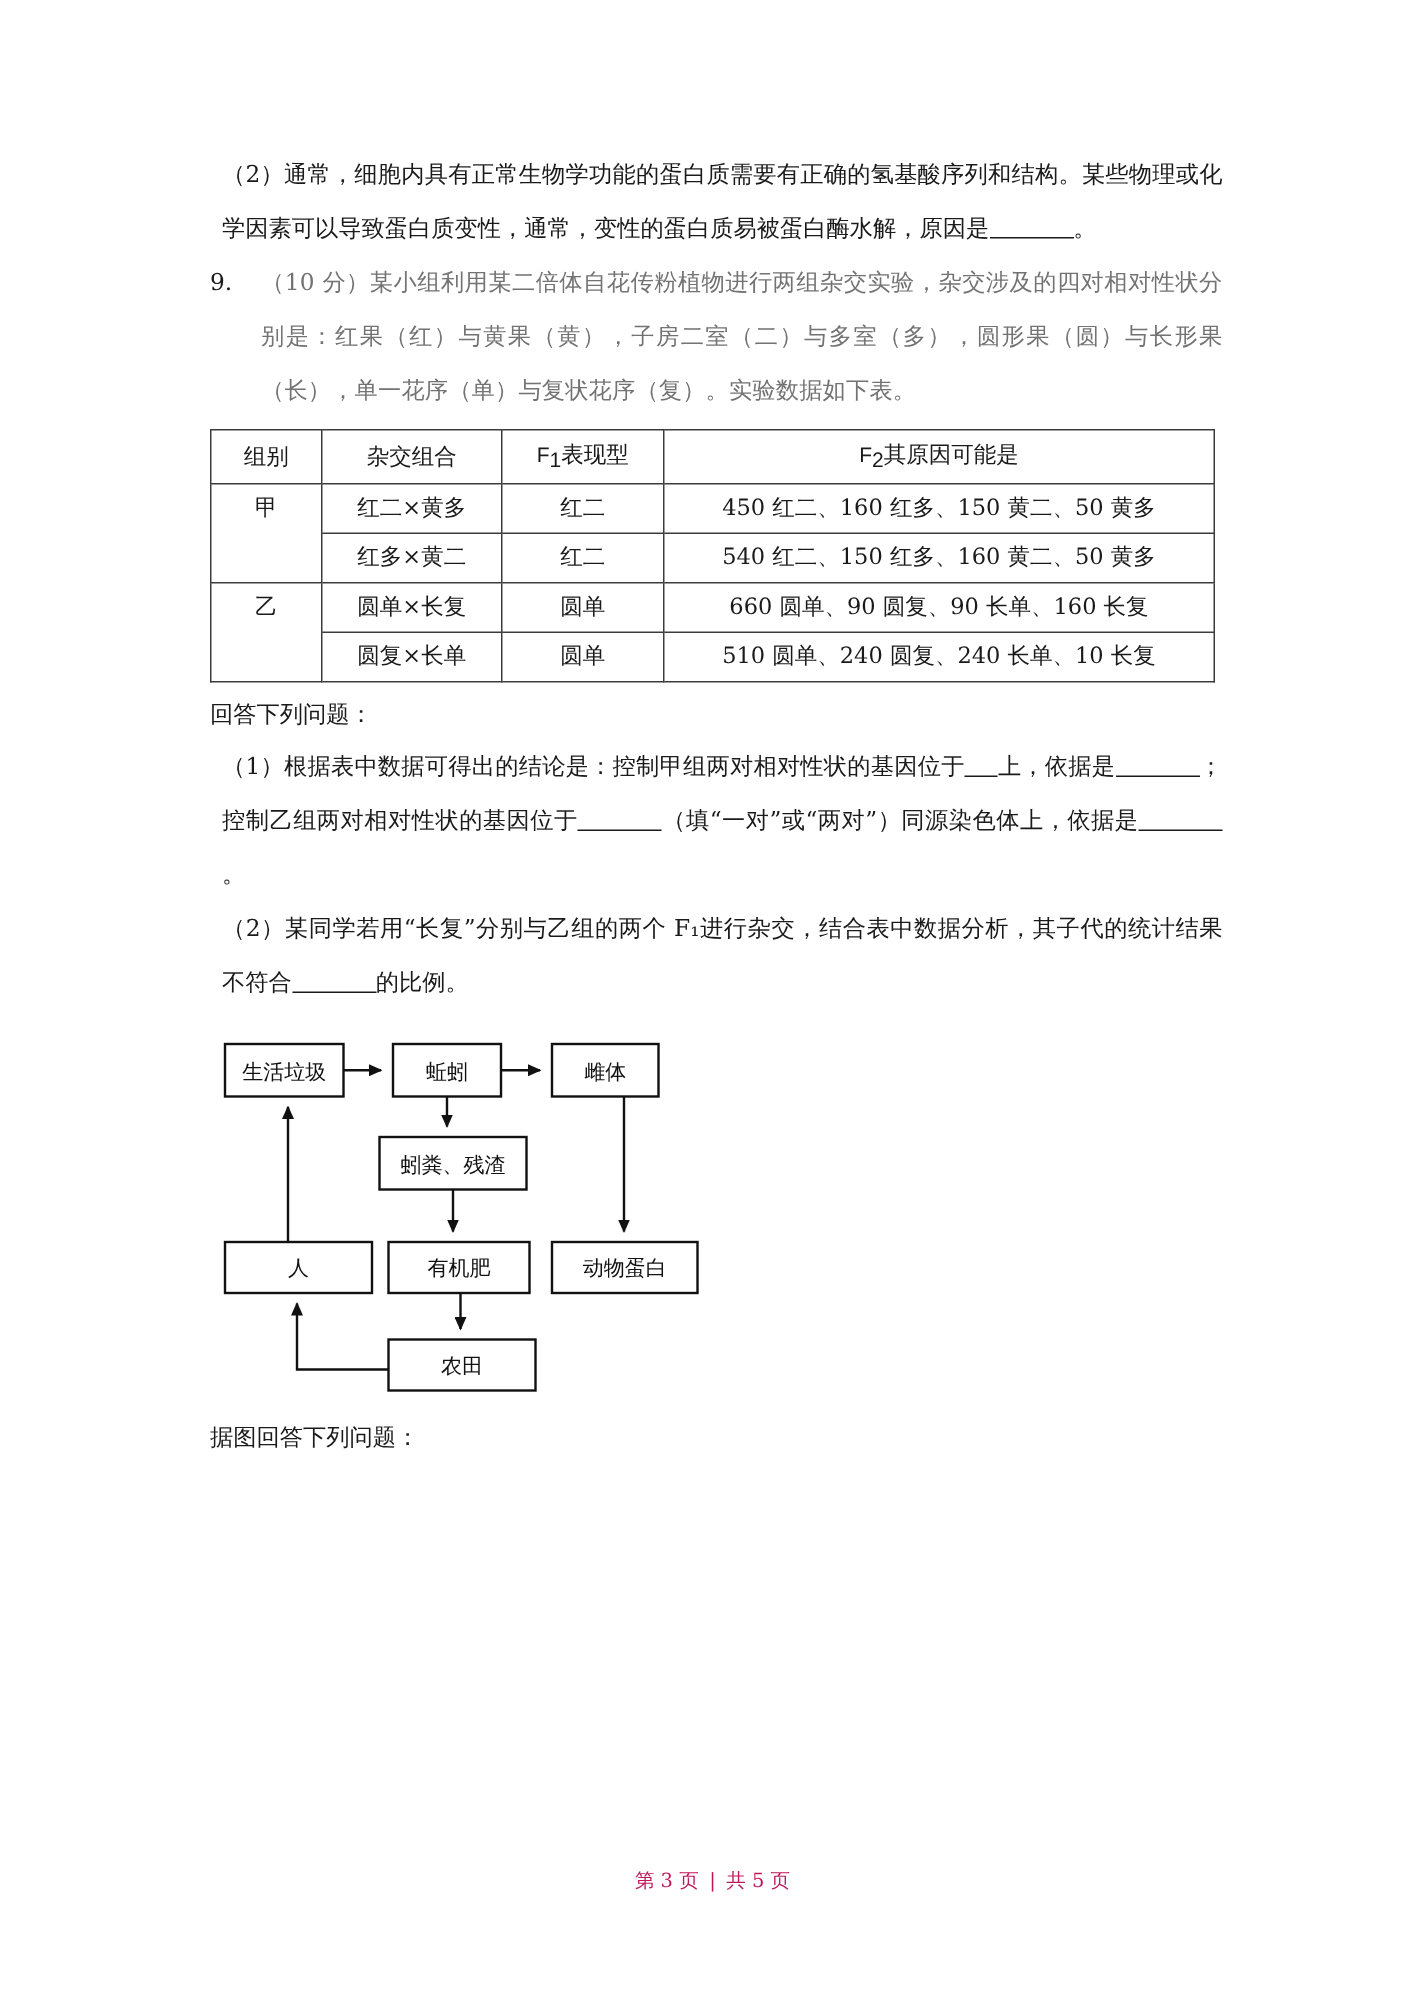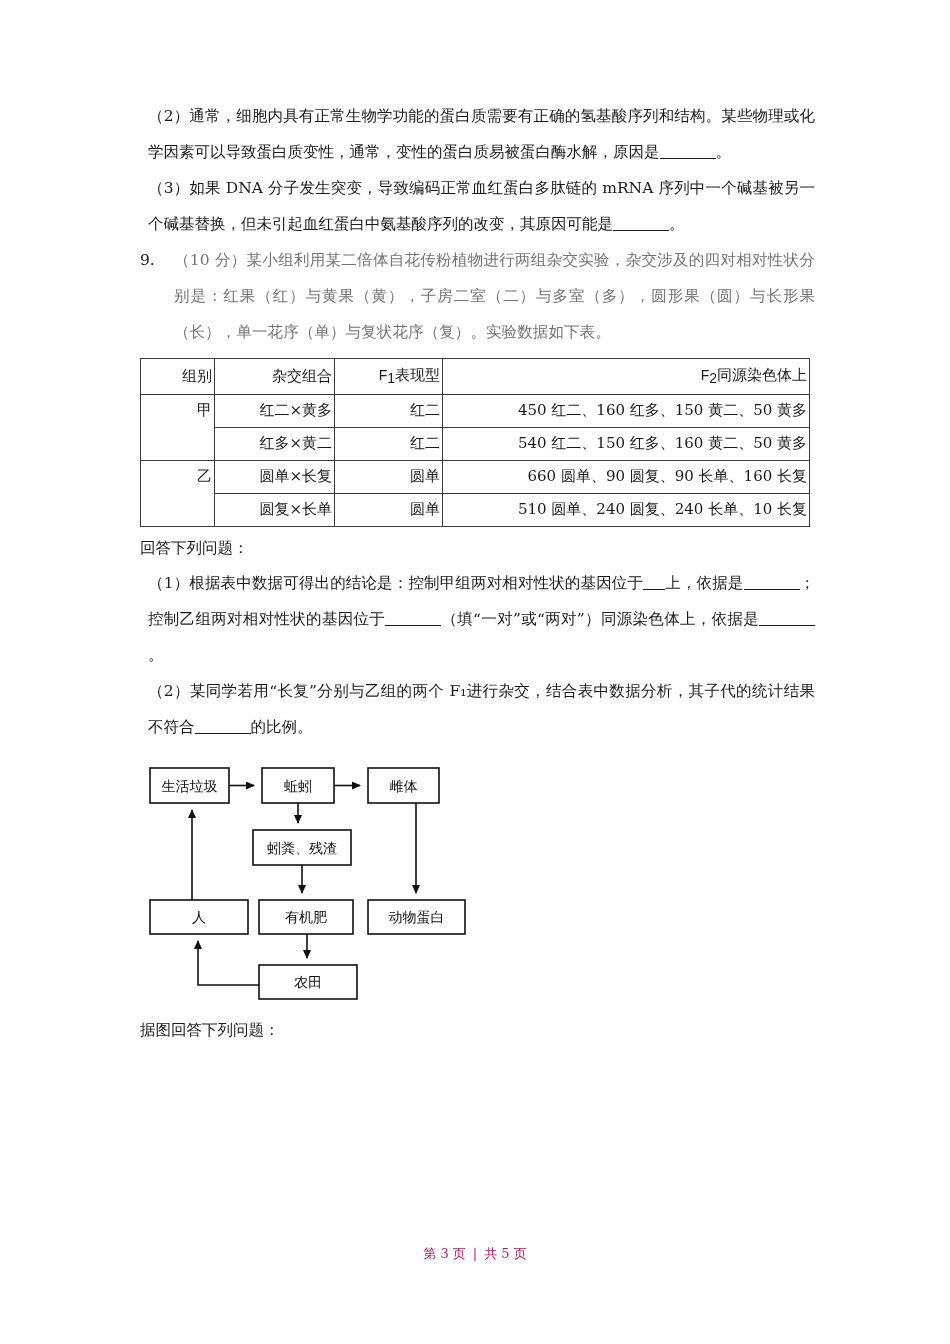--- a/index.html
+++ b/index.html
@@ -89,21 +89,21 @@
     border-collapse: collapse;
     width: 670px;
     margin-top: 8px;
     margin-bottom: 4px;
     table-layout: fixed;
   }
   table.data-table td, table.data-table th {
     border: 1px solid #3c3c3c;
     font-weight: normal;
     font-size: 15px;
-    text-align: right;
+    text-align: center;
     padding: 6px 2px 7px 2px;
     color: #1a1a1a;
     font-family: "DejaVu Serif", "Liberation Serif", serif;
   }
   table.data-table th {
     padding: 7px 2px 8px 2px;
   }
   td.group-cell {
     vertical-align: top;
     padding-top: 7px;
@@ -148,44 +148,41 @@
 </head>
 <body>
 
 <div class="page">
   <div class="content">
 
     <div class="sub-block">
       <span>（2）</span><span>通常，细胞内具有正常生物学功能的蛋白质需要有正确的氢基酸序列和结构。某些物理或化学因素可以导致蛋白质变性，通常，变性的蛋白质易被蛋白酶水解，原因是</span><span class="blank"></span><span>。</span>
     </div>
 
-    <div class="sub-block">
-      <span>（3）</span><span>如果 DNA 分子发生突变，导致编码正常血红蛋白多肽链的 mRNA 序列中一个碱基被另一个碱基替换，但未引起血红蛋白中氨基酸序列的改变，其原因可能是</span><span class="blank"></span><span>。</span>
-    </div>
 
     <div class="q-block">
       <div class="q-num">9.</div>
       <div class="q-body">
         <span>（10 分）</span><span>某小组利用某二倍体自花传粉植物进行两组杂交实验，杂交涉及的四对相对性状分别是：红果（红）与黄果（黄），子房二室（二）与多室（多），圆形果（圆）与长形果（长），单一花序（单）与复状花序（复）。实验数据如下表。</span>
       </div>
     </div>
 
     <table class="data-table">
       <colgroup>
         <col class="col-a">
           <col class="col-b">
           <col class="col-c">
           <col class="col-d">
       </colgroup>
       <thead>
         <tr>
           <th>组别</th>
           <th>杂交组合</th>
           <th><span class="f-sub">F</span><sub class="f-sub">1</sub><span>表现型</span></th>
-          <th><span class="f-sub">F</span><sub class="f-sub">2</sub><span>同源染色体上</span></th>
+          <th><span class="f-sub">F</span><sub class="f-sub">2</sub><span>其原因可能是</span></th>
         </tr>
       </thead>
       <tbody>
         <tr>
           <td class="group-cell" rowspan="2">甲</td>
           <td>红二×黄多</td>
           <td>红二</td>
           <td>450 红二、160 红多、150 黄二、50 黄多</td>
         </tr>
         <tr>

